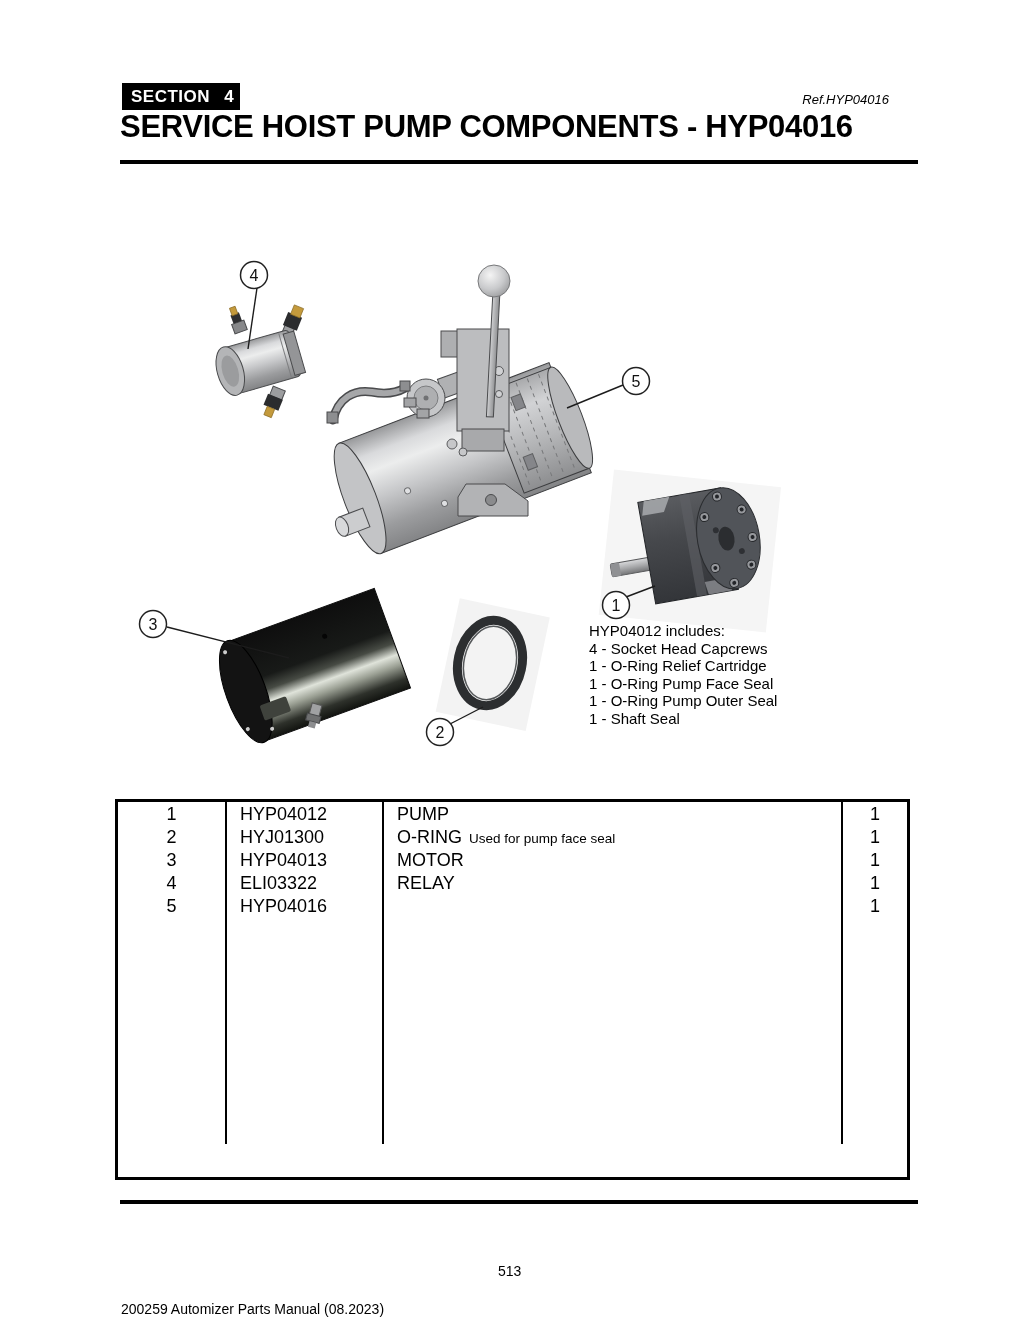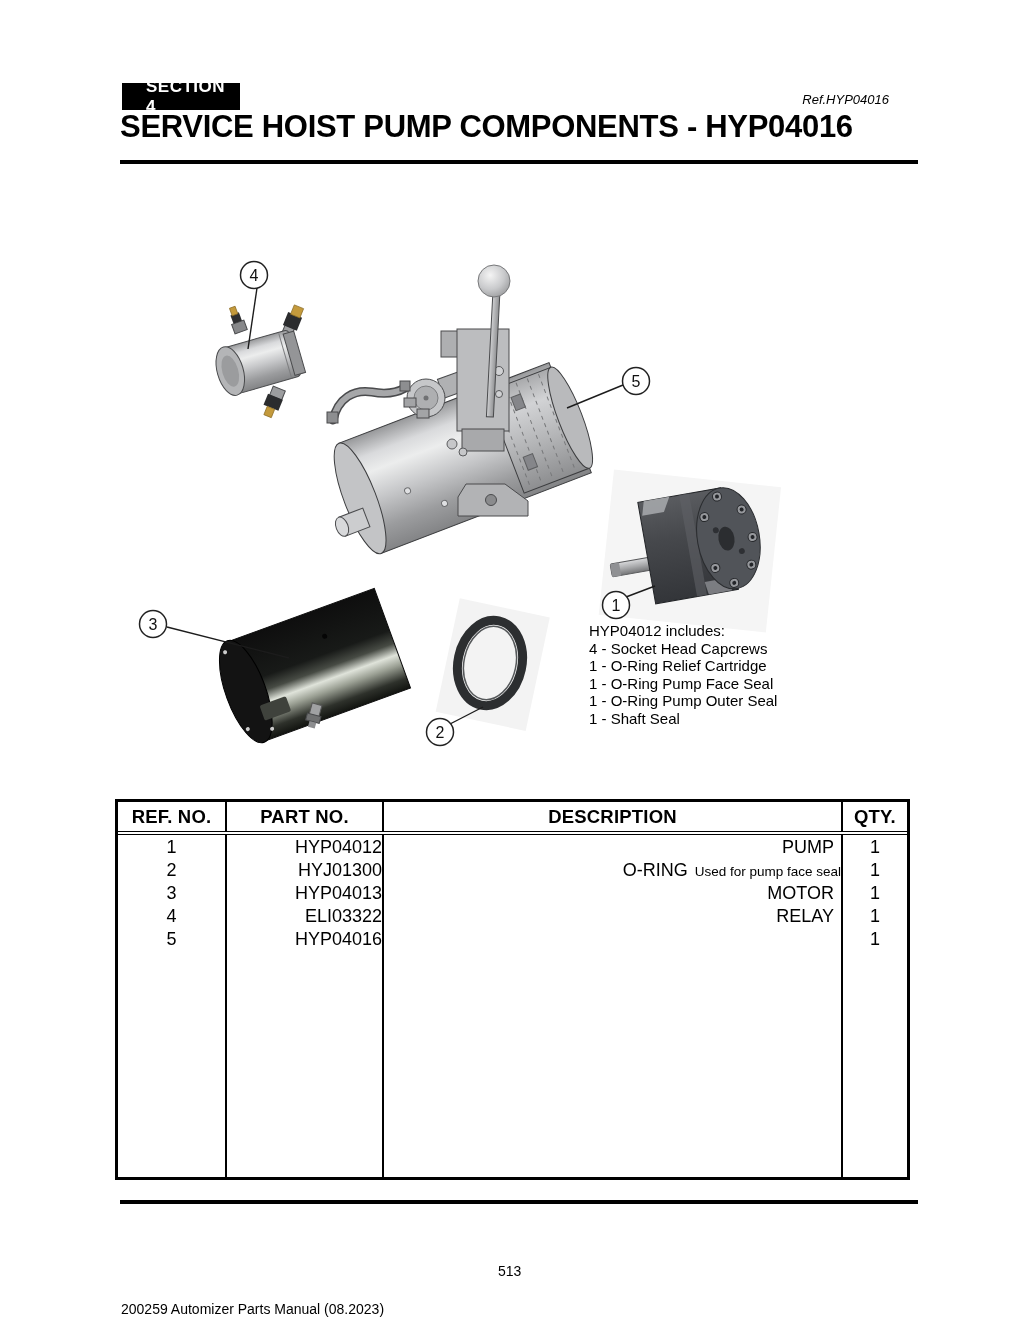--- a/index.html
+++ b/index.html
@@ -5,40 +5,40 @@
   html,body{margin:0;padding:0;}
   body{
     width:1024px;height:1326px;position:relative;background:#ffffff;
     font-family:"Liberation Sans",sans-serif;color:#000;overflow:hidden;
   }
   .abs{position:absolute;}
   
   .section-badge{
     left:122px;top:83px;width:118px;height:27px;background:#000;color:#fff;
     font-weight:bold;font-size:17px;display:flex;align-items:center;
-    padding-left:24px;box-sizing:border-box;word-spacing:9px;letter-spacing:.5px;
+    padding-left:9px;box-sizing:border-box;word-spacing:9px;letter-spacing:.5px;
   }
   .ref-label{right:135px;top:92px;font-size:13px;font-style:italic;}
   .page-title{left:120px;top:109px;font-size:31px;font-weight:bold;letter-spacing:-.3px;white-space:nowrap;}
   .rule{left:120px;width:798px;height:4px;background:#000;}
   .title-rule{top:160px;}
   .bottom-rule{top:1200px;}
   
   .diagram-svg{left:0;top:170px;}
   .includes{left:589px;top:622px;font-size:15px;line-height:17.5px;color:#000000;white-space:nowrap;}
   
   .parts-table{left:115px;top:799px;width:795px;height:381px;border:3px solid #000;box-sizing:border-box;background:#fff;}
   .thead{display:grid;grid-template-columns:109px 157px 459px 1fr;height:29px;border-bottom:4px double #000;}
   .th{font-weight:bold;font-size:18.5px;display:flex;align-items:center;justify-content:center;letter-spacing:.2px;}
   .sep{border-right:2px solid #000;box-sizing:border-box;}
   .tbody{display:grid;grid-template-columns:109px 157px 459px 1fr;height:calc(100% - 33px);}
   .tcol{padding-top:1px;}
   .tcell{height:23px;line-height:23px;font-size:18px;white-space:nowrap;}
   .center{text-align:center;}
-  .pad{padding-left:13px;text-align:right;}
+  .pad{padding-left:13px;}
   .note{font-size:13.5px;margin-left:7px;}
   
   .footer-left{left:121px;top:1263px;font-size:14px;margin-top:38px;}
   .footer-page{left:498px;top:1263px;font-size:14px;}
 </style>
 </head>
 <body>
 
 <div class="abs section-badge">SECTION 4</div>
 <div class="abs ref-label">Ref.HYP04016</div>
@@ -240,26 +240,20 @@
 <div class="abs includes">
   <div>HYP04012 includes:</div>
   <div>4 - Socket Head Capcrews</div>
   <div>1 - O-Ring Relief Cartridge</div>
   <div>1 - O-Ring Pump Face Seal</div>
   <div>1 - O-Ring Pump Outer Seal</div>
   <div>1 - Shaft Seal</div>
 </div>
 
 <div class="abs parts-table">
-  <div class="thead">
-    <div class="th sep">REF. NO.</div>
-    <div class="th sep">PART NO.</div>
-    <div class="th sep">DESCRIPTION</div>
-    <div class="th">QTY.</div>
-  </div>
   <div class="tbody">
     <div class="tcol sep">
       <div class="tcell center">1</div>
       <div class="tcell center">2</div>
       <div class="tcell center">3</div>
       <div class="tcell center">4</div>
       <div class="tcell center">5</div>
     </div>
     <div class="tcol sep">
       <div class="tcell pad">HYP04012</div>

